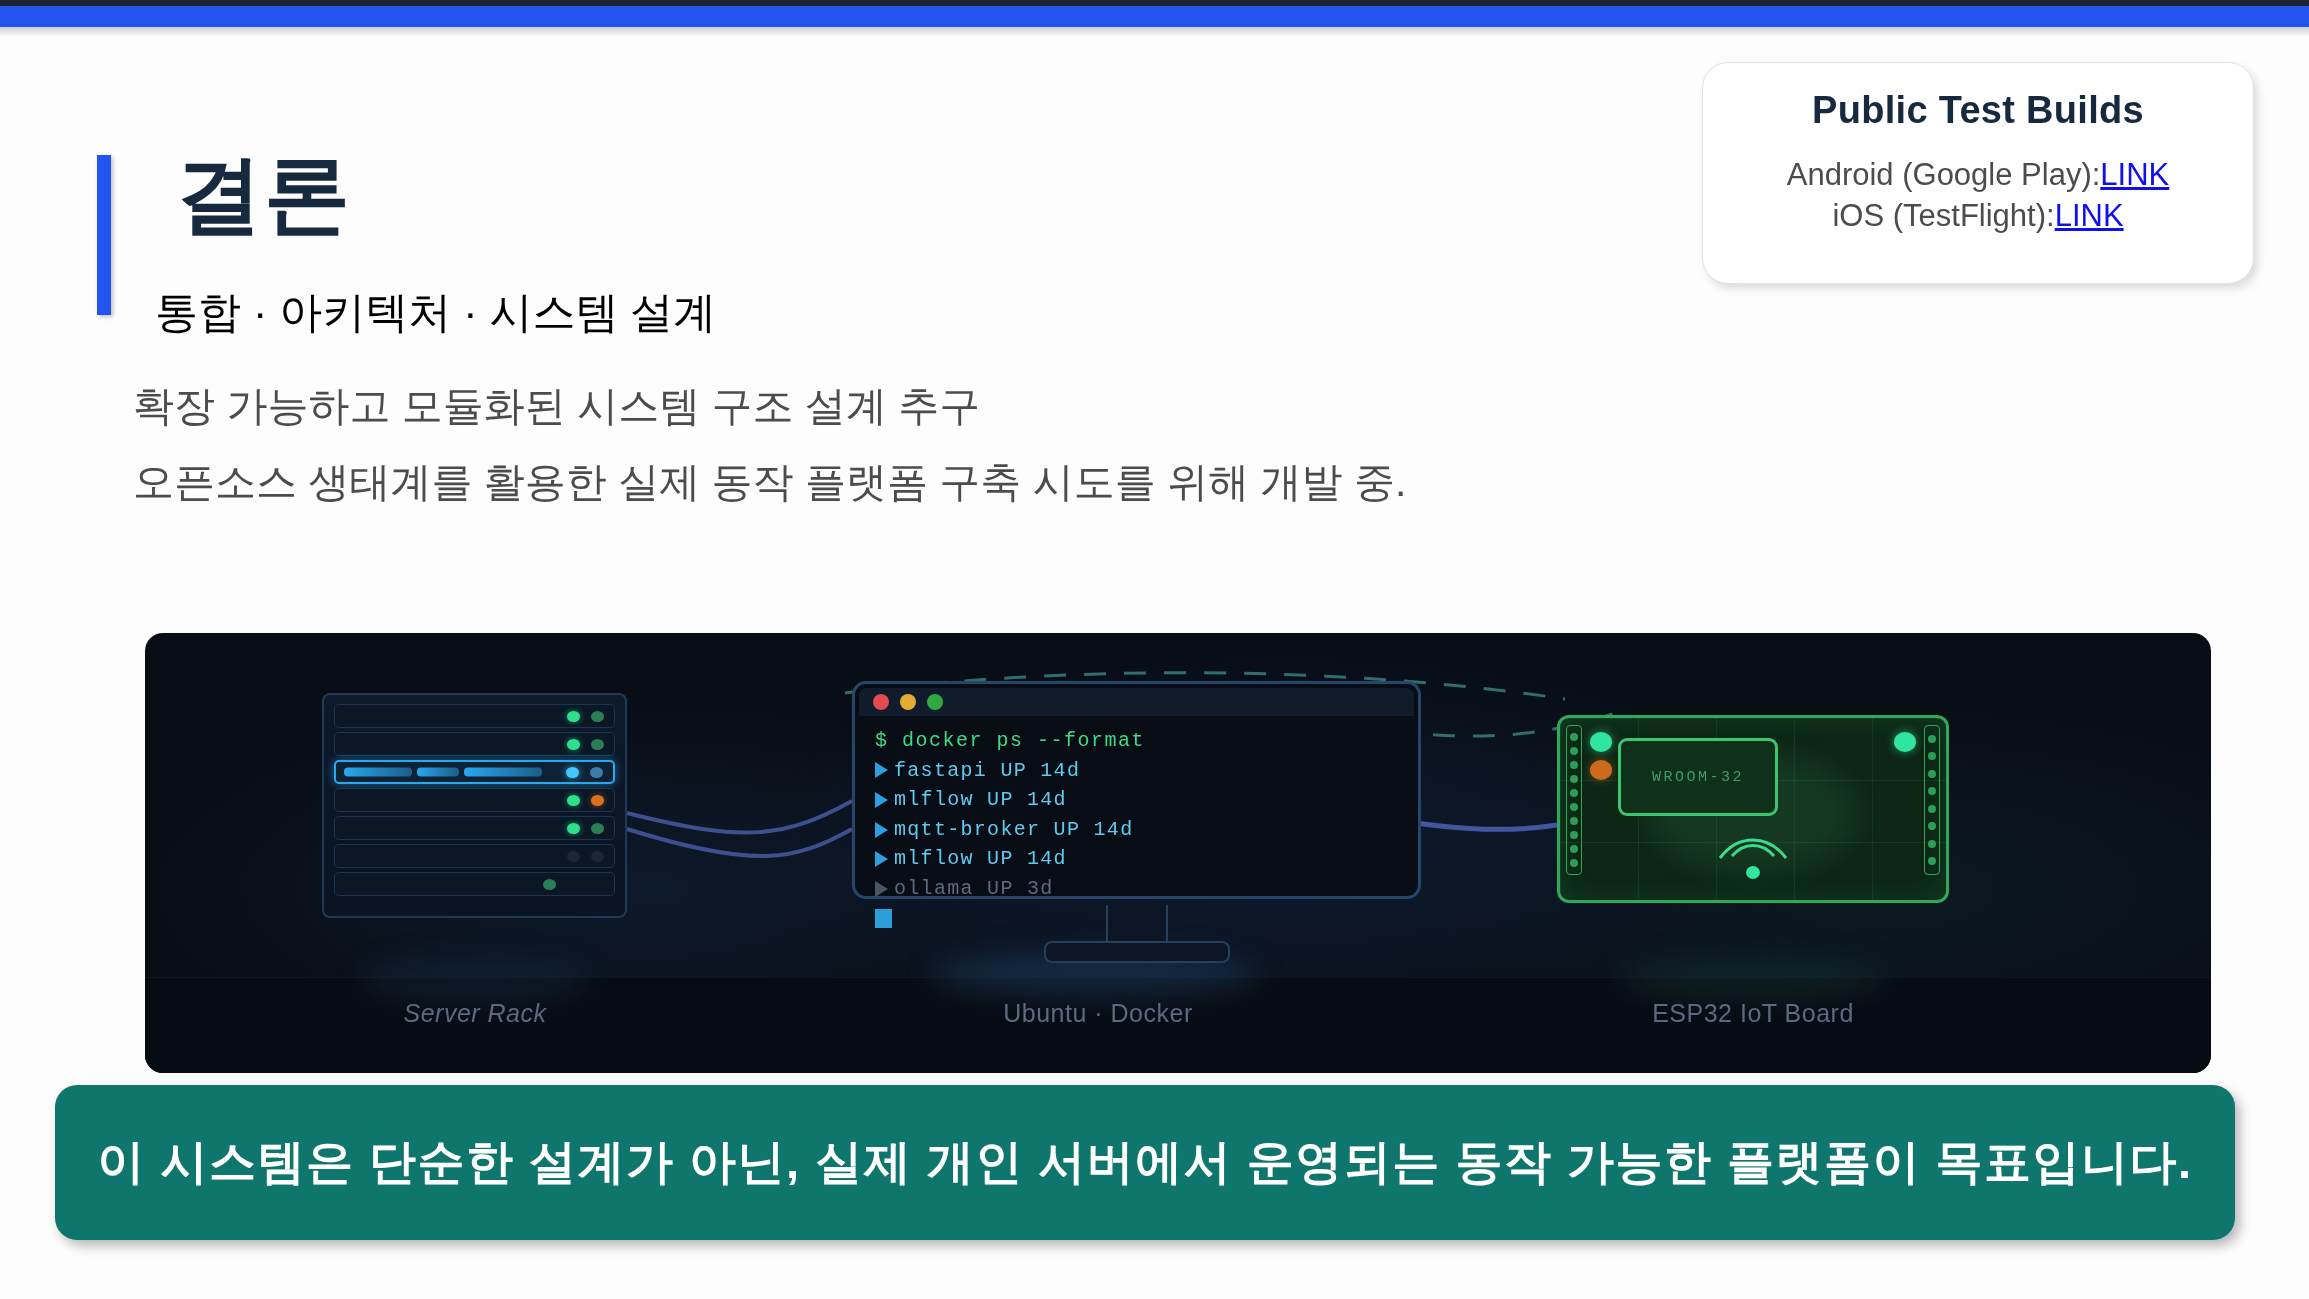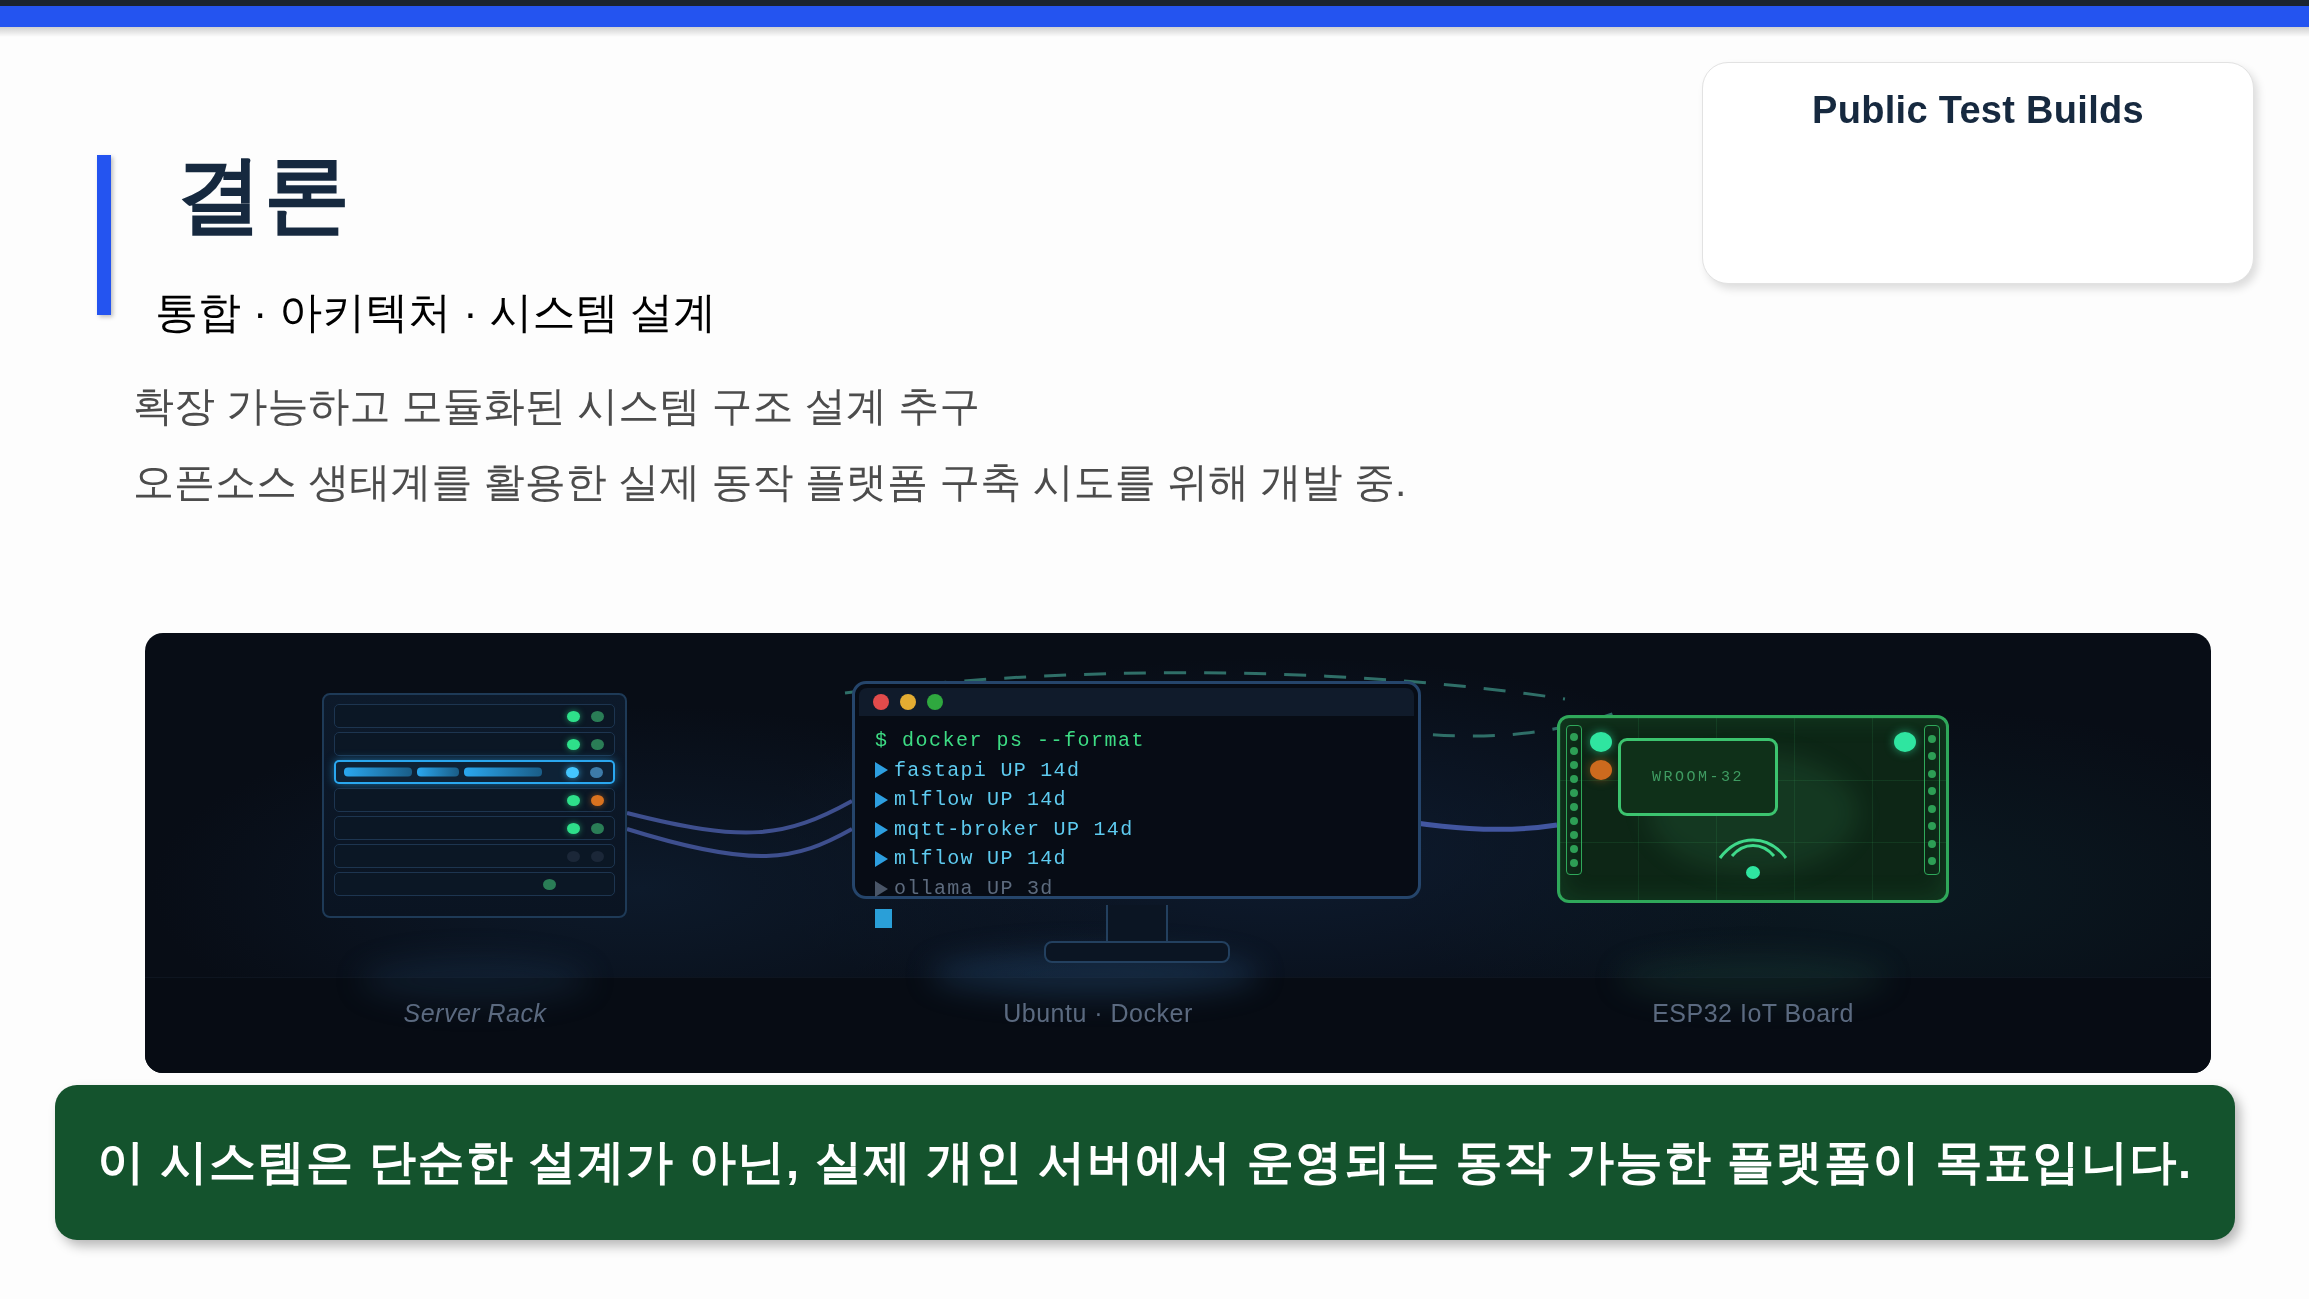--- a/index.html
+++ b/index.html
@@ -337,21 +337,21 @@
     background: #2fe5a0;
   }
 
   .connector { position: absolute; left: 0; top: 0; width: 100%; height: 100%; pointer-events: none; }
 
   
   .banner {
     position: absolute;
     left: 55px; top: 1085px;
     width: 2180px; height: 155px;
-    background: #14532d;
+    background: #0f766e;
     border-radius: 22px;
     box-shadow: 5px 6px 12px rgba(0,0,0,0.28);
     display: flex;
     align-items: center;
     justify-content: center;
   }
   .banner-text {
     font-size: 47px;
     font-weight: bold;
     color: #ffffff;
@@ -372,20 +372,24 @@
   <div class="page-title">결론</div>
   <div class="page-subtitle">통합 · 아키텍처 · 시스템 설계</div>
 
   <div class="body-lines">
     <div class="body-line">확장 가능하고 모듈화된 시스템 구조 설계 추구</div>
     <div class="body-line">오픈소스 생태계를 활용한 실제 동작 플랫폼 구축 시도를 위해 개발 중.</div>
   </div>
 
   <div class="info-card">
     <div class="info-card-title">Public Test Builds</div>
+    <div class="info-card-lines">
+      <div class="row"><span>Android (Google Play):</span><a class="info-link">LINK</a></div>
+      <div class="row"><span>iOS (TestFlight):</span><a class="info-link">LINK</a></div>
+    </div>
   </div>
 
   <div class="illus">
 
     <div class="illus-floor"></div>
 
     <div class="glow-pool" style="left:330px; top:324px; width:230px; background:rgba(40,80,120,0.20);"></div>
     <div class="glow-pool" style="left:950px; top:318px; width:330px; background:rgba(45,95,145,0.30);"></div>
     <div class="glow-pool" style="left:1608px; top:322px; width:270px; background:rgba(45,110,90,0.18);"></div>
 

